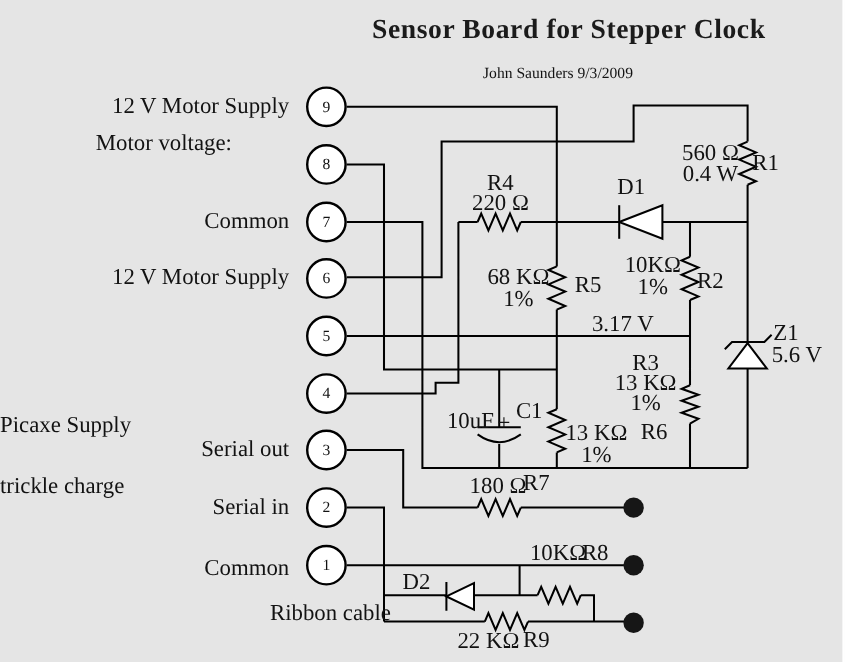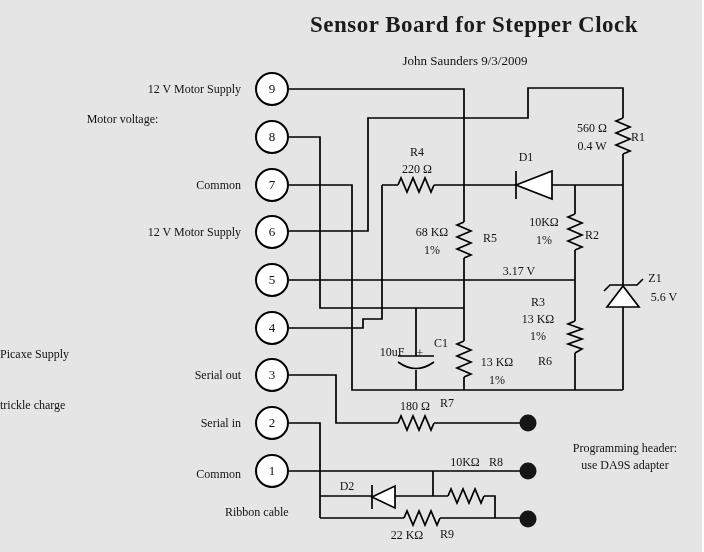--- a/index.html
+++ b/index.html
@@ -1,25 +1,25 @@
 <!DOCTYPE html>
 <html><head>
 <meta charset="utf-8">
 <style>
   html,body { margin:0; padding:0; background:#fff; }
   #canvas {
     position:relative; width:702px; height:552px; background:#e5e5e5;
     font-family:"Liberation Serif", serif; color:#121212; overflow:hidden;
   }
   #schematic-svg { position:absolute; left:0; top:0; }
-  .txt { position:absolute; font-size:12px; line-height:16px; white-space:pre; color:#121212; }
+  .txt { position:absolute; font-size:19px; line-height:16px; white-space:pre; color:#121212; }
   .c { text-align:center; white-space:normal; }
   .r { }
   .lbl-r { left:0; width:241px; text-align:right; }
-  .lh15 { line-height:15px; } .lh17 { line-height:17px; } .lh18 { line-height:18px; }
+  .lh15 { line-height:15px;padding-left:14px; } .lh17 { line-height:17px; } .lh18 { line-height:18px; }
   #title {
     position:absolute; left:234px; top:12px; width:480px; text-align:center;
     font-size:23px; line-height:26px; font-weight:bold; color:#1b1b1b; letter-spacing:0.5px;
   }
   #subtitle { position:absolute; left:355px; top:53px; width:220px; text-align:center; font-size:13px; }
   .pin {
     position:absolute; left:255px; width:34px; height:34px; box-sizing:border-box;
     border:2px solid #000; border-radius:50%; background:#fff;
     display:flex; align-items:center; justify-content:center;
     font-size:13px;
@@ -176,18 +176,14 @@
   <div class="txt c" style="left:427px;top:395px;width:40px">R7</div>
 
   <div class="txt c" style="left:425px;top:454px;width:80px">10KΩ</div>
   <div class="txt c" style="left:476px;top:454px;width:40px">R8</div>
 
   <div class="txt c" style="left:327px;top:478px;width:40px">D2</div>
 
   <div class="txt c" style="left:367px;top:527px;width:80px">22 KΩ</div>
   <div class="txt c" style="left:427px;top:526px;width:40px">R9</div>
 
-  <div class="txt c lh17" style="left:545px;top:440px;width:160px">
-    <div>Programming header:</div>
-    <div>use DA9S adapter</div>
-  </div>
 
 </div>
 
 </body></html>

